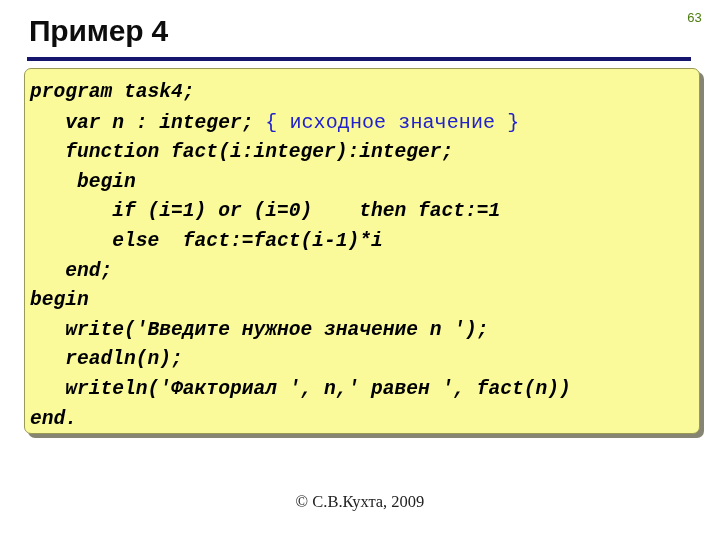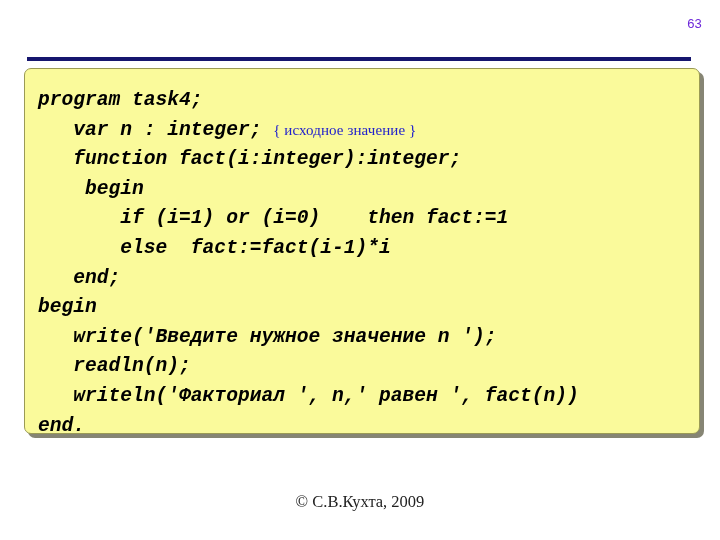--- a/index.html
+++ b/index.html
@@ -20,24 +20,24 @@
     position: absolute;
     inset: 0;
     width: 720px;
     height: 540px;
     background: #ffffff;
   }
 
   
   .page-number {
     position: absolute;
-    top: 16px;
+    top: 10px;
     right: 18px;
     font-size: 13px;
-    color: #6d28d9;
+    color: #4d7c0f;
     font-family: "Liberation Sans", sans-serif;
     letter-spacing: 0.2px;
   }
 
   
   .title {
     position: absolute;
     left: 29px;
     top: 14px;
     font-size: 30px;
@@ -71,43 +71,43 @@
     border-radius: 7px;
     box-shadow: 4px 4px 0 rgba(60, 58, 30, 0.62);
     overflow: hidden;
   }
 
   .code-block {
     position: absolute;
     left: 0;
     top: 9px;
     width: 100%;
-    margin: 8px;
+    margin: 0;
     padding: 0;
     font-family: "Liberation Mono", "DejaVu Sans Mono", monospace;
     font-size: 19.6px;
     font-weight: bold;
     font-style: italic;
     line-height: 29.6px;
     color: #000000;
     white-space: pre;
   }
 
   .code-line {
     display: block;
     padding-left: 5px;
     white-space: pre;
     min-height: 29.6px;
   }
 
   .comment {
-    font-family: Liberation Serif, serif;
+    font-family: Liberation Mono, monospace;
     font-style: normal;
     font-weight: normal;
-    font-size: 15px;
+    font-size: 20px;
     color: #2222cc;
     letter-spacing: 0.1px;
   }
 
   
   .footer {
     position: absolute;
     left: 0;
     right: 0;
     top: 492px;
@@ -117,20 +117,21 @@
     font-family: Liberation Serif, serif;
   }
 </style>
 </head>
 <body>
 
 <div class="slide">
 
   <div class="page-number">63</div>
 
+  <div class="title">Пример 4</div>
 
   <div class="title-rule"></div>
 
   <div class="code-card">
     <pre class="code-block" id="code-block"><span class="code-line"><span>program task4;</span></span><span class="code-line"><span>   var n : integer; </span><span class="comment">{ исходное значение }</span></span><span class="code-line"><span>   function fact(i:integer):integer;</span></span><span class="code-line"><span>    begin</span></span><span class="code-line"><span>       if (i=1) or (i=0)    then fact:=1</span></span><span class="code-line"><span>       else  fact:=fact(i-1)*i</span></span><span class="code-line"><span>   end;</span></span><span class="code-line"><span>begin</span></span><span class="code-line"><span>   write('Введите нужное значение n ');</span></span><span class="code-line"><span>   readln(n);</span></span><span class="code-line"><span>   writeln('Факториал ', n,' равен ', fact(n))</span></span><span class="code-line"><span>end.</span></span></pre>
   </div>
 
   <div class="footer">© С.В.Кухта, 2009</div>
 
 </div>

